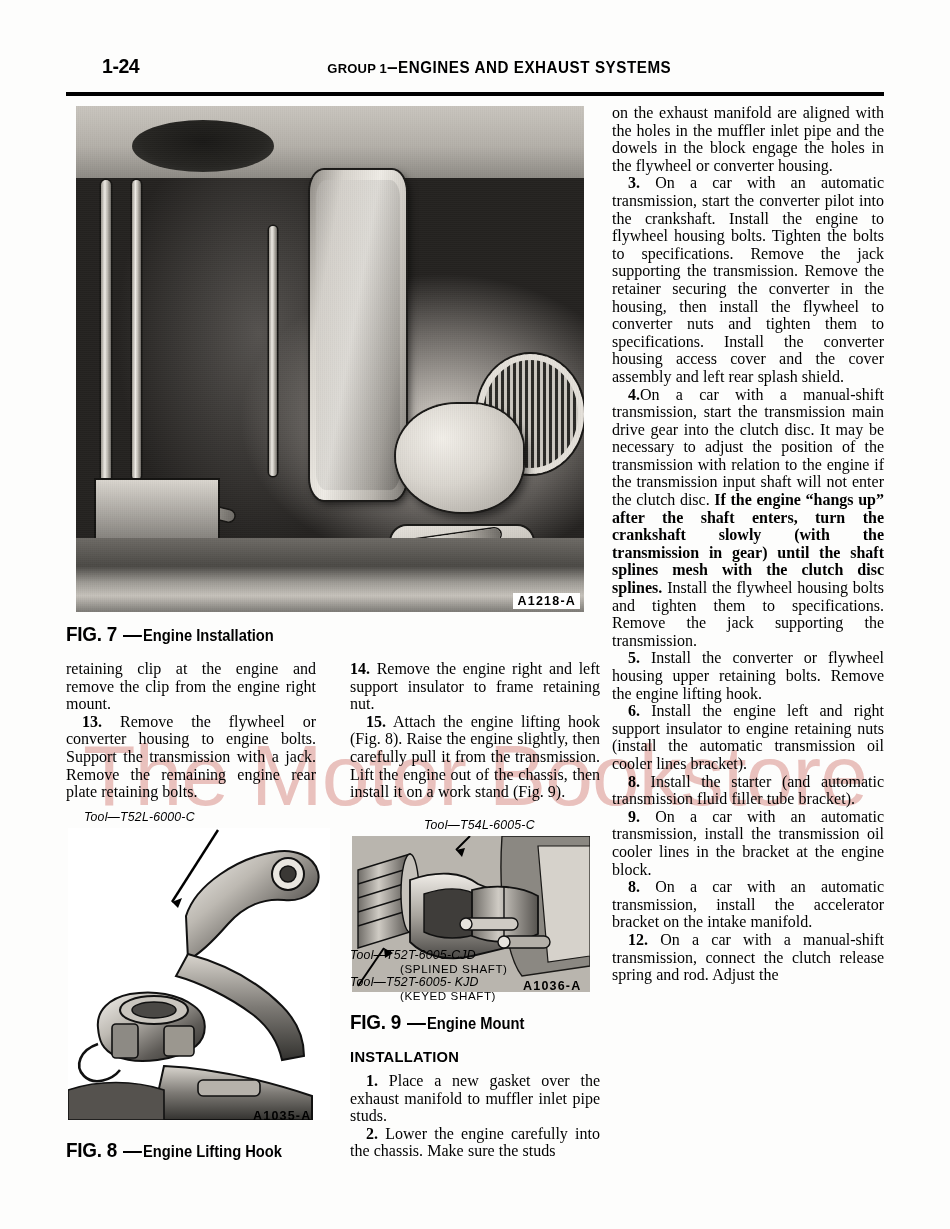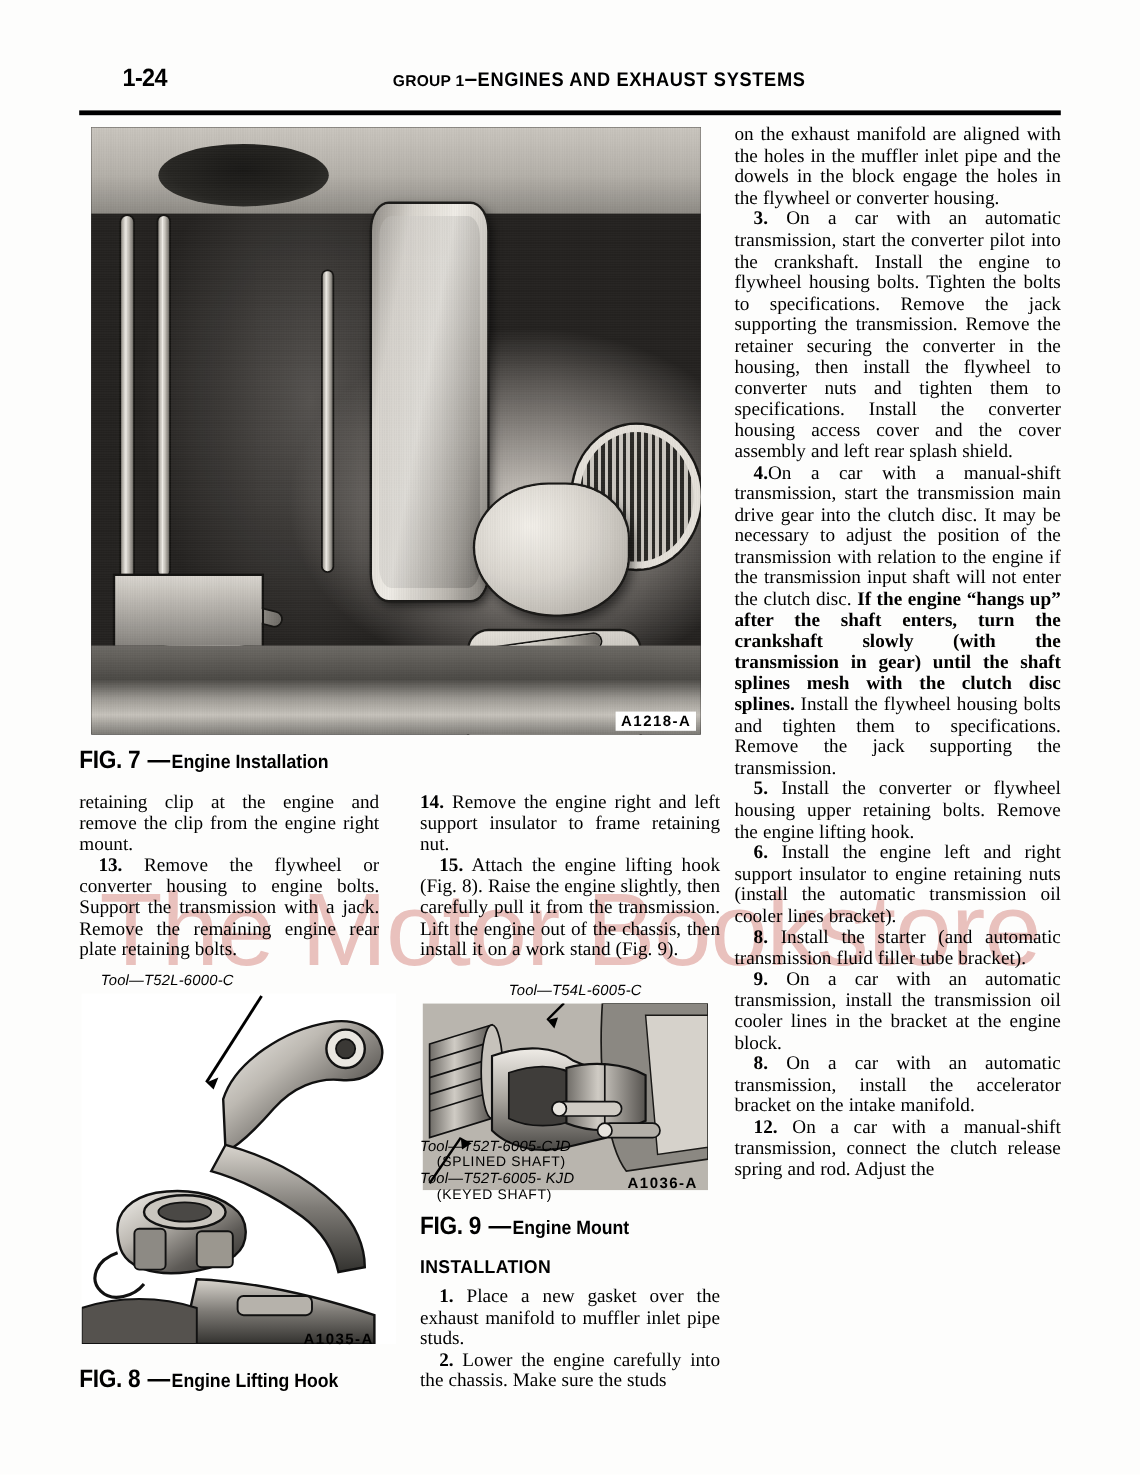--- a/index.html
+++ b/index.html
@@ -69,21 +69,21 @@
     font-weight:bold;font-size:12.5px;letter-spacing:1.2px;
     padding:1px 4px 1px 5px;
   }
   .code.out{position:absolute;background:transparent;}
 
   .toollab{
     position:absolute;font-family:"Liberation Sans",sans-serif;
     font-style:italic;font-size:12.3px;letter-spacing:0.2px;
     white-space:nowrap;color:#000;
   }
-  .toollab.plain{font-style:normal;letter-spacing:0.6px;font-size:11.6px;}
+  .toollab.plain{font-style:normal;letter-spacing:0.6px;font-size:11.6px;margin-left:36px;}
 
   
   .wm{
     position:absolute;left:0;right:0;top:726px;height:100px;
     text-align:center;pointer-events:none;
     font-family:"Liberation Sans",sans-serif;
     font-size:86px;font-weight:400;letter-spacing:-1px;
     color:#d98b86;opacity:.52;white-space:nowrap;
     mix-blend-mode:multiply;
   }

